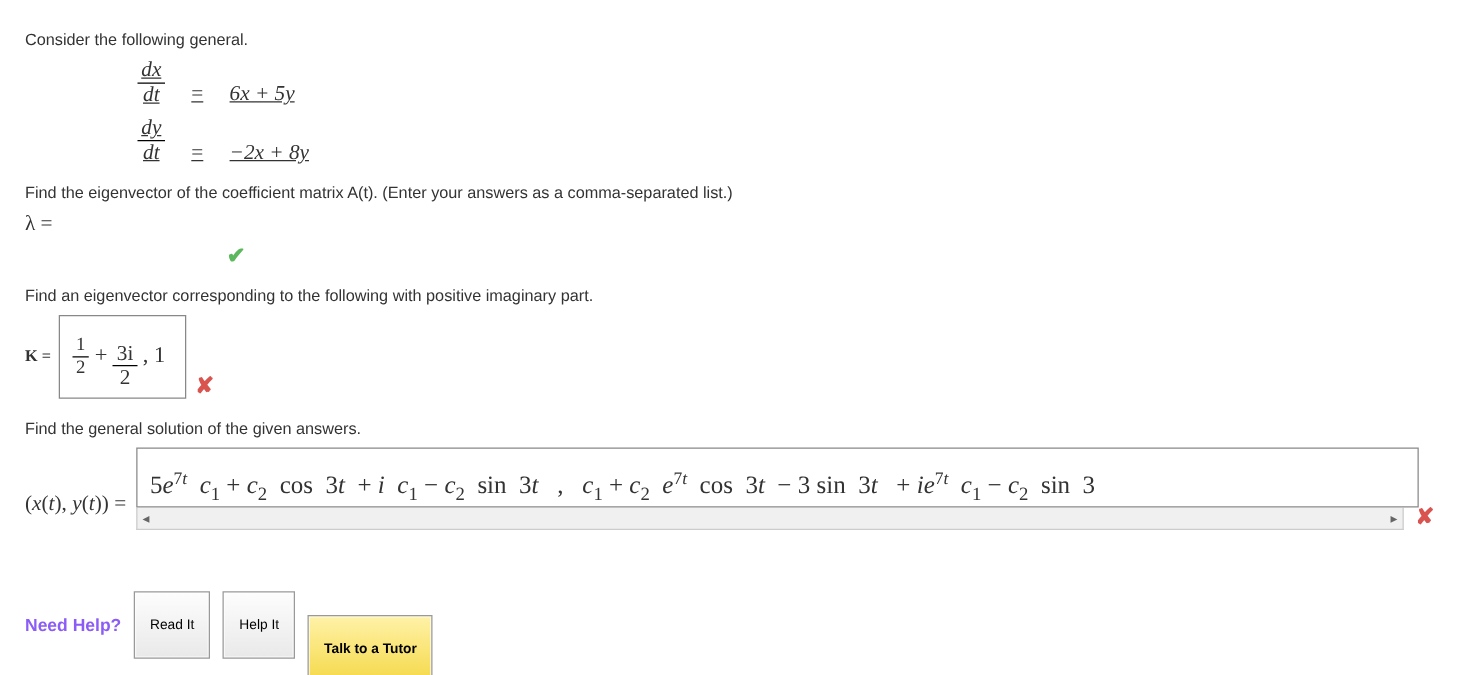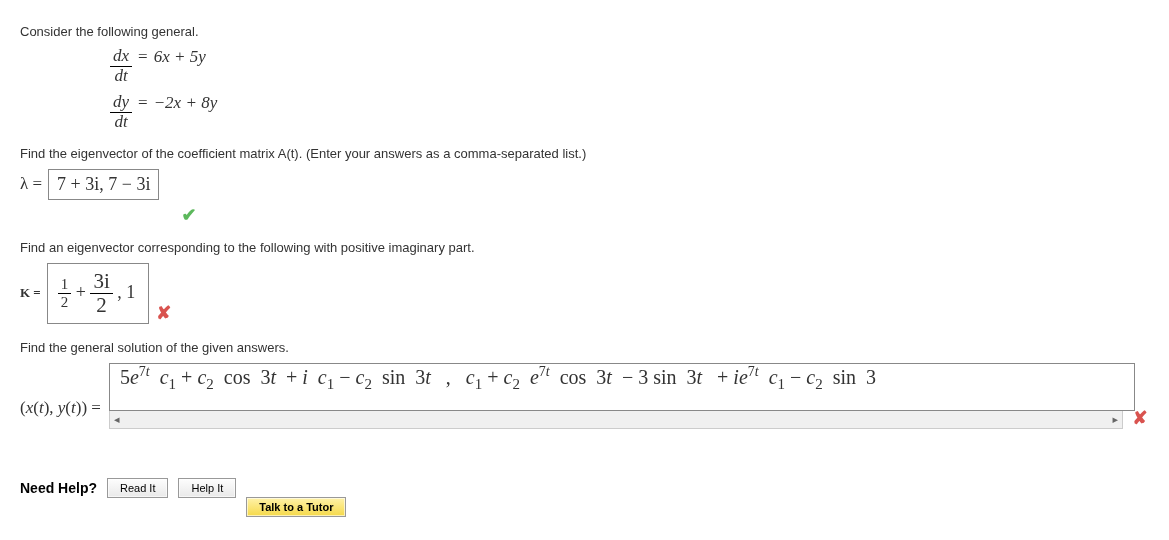--- a/index.html
+++ b/index.html
@@ -18,22 +18,23 @@
     vertical-align: middle;
     text-align: center;
     line-height: 1.1;
   }
   .frac .num { display: block; border-bottom: 1px solid #000; padding: 0 3px;}
   .frac .den { display: block; padding: 0 3px;}
   .eq-row {
     margin-left: 90px;
     margin-bottom: 8px;
     display: flex;
-    align-items: flex-start;
-    gap: 6px;
+    align-items: flex-end;
+    gap: 21px;
+    text-decoration: underline;
   }
   .inputbox {
     border: 1px solid #888;
     padding: 4px 8px;
     display: inline-block;
     font-family: 'Times New Roman', serif;
     font-size: 18px;
     min-width: 80px;
     background: #fff;
     vertical-align: middle;
@@ -57,21 +58,21 @@
   .sol-input {
     border: 1px solid #888;
     background: #fff;
     height: 46px;
     width: 100%;
     overflow: hidden;
     position: relative;
     font-family: 'Times New Roman', serif;
     font-size: 20px;
     display:flex;
-    align-items:flex-start;
+    align-items:flex-end;
     padding-left:10px;
     white-space: nowrap;
   }
   .hscroll {
     height: 18px;
     background: #f0f0f0;
     border: 1px solid #ccc;
     border-top: none;
     display:flex;
     justify-content: space-between;
@@ -81,24 +82,24 @@
     font-size:11px;
     width: 100%;
     box-sizing:border-box;
   }
   .help-row {
     margin-top: 30px;
     display:flex;
     align-items:center;
     gap:10px;
   }
-  .help-label { color: #000000; font-weight:bold; font-size:14px;}
+  .help-label { color: #8b5cf6; font-weight:bold; font-size:14px;}
   .help-btn {
     border: 1px solid #999;
-    padding: 3px 12px;
+    padding: 20px 12px;
     font-size: 11px;
     font-family: inherit;
     background: linear-gradient(#fdfdfd,#e9e9e9);
     box-shadow: inset 0 0 0 1px rgba(255,255,255,0.6);
     cursor: pointer;
   }
   .help-btn.yellow { background: linear-gradient(#fff2a8,#f5d94a); font-weight:bold;margin-top:38px;}
   .sup { vertical-align: super; font-size: 0.7em; }
   .sub { vertical-align: sub; font-size: 0.75em; }
   .section-text { margin: 14px 0 8px 0;}
@@ -123,37 +124,36 @@
     <span class="den math-italic">dt</span>
   </span>
   <span> = </span>
   <span class="math-italic">−2x + 8y</span>
 </div>
 
 <div class="section-text">Find the eigenvector of the coefficient matrix A(t). (Enter your answers as a comma-separated list.)</div>
 
 <div class="answer-row">
   <span class="math">λ =</span>
-  <span class="inputbox">7 + 3i, 7 − 3i</span>
 </div>
 <div style="margin-left:160px; margin-top:-12px; margin-bottom:8px;">
   <span class="feedback-icon check">✔</span>
 </div>
 
 <div class="section-text">Find an eigenvector corresponding to the following with positive imaginary part.</div>
 
 <div class="answer-row">
   <span style="font-family:Verdana;font-size:13px;"><b>K =</b></span>
   <span class="inputbox" style="padding:6px 10px;">
     <span class="frac" style="font-size:15px;">
       <span class="num">1</span>
       <span class="den">2</span>
     </span>
     <span> + </span>
-    <span class="frac" style="font-size:21px;">
+    <span class="frac" style="font-size:17px;margin-top:15px;">
       <span class="num">3i</span>
       <span class="den">2</span>
     </span>
     <span>, 1</span>
   </span>
   <span class="feedback-icon cross" style="align-self:flex-end;">✘</span>
 </div>
 
 <div class="section-text">Find the general solution of the given answers.</div>
 

